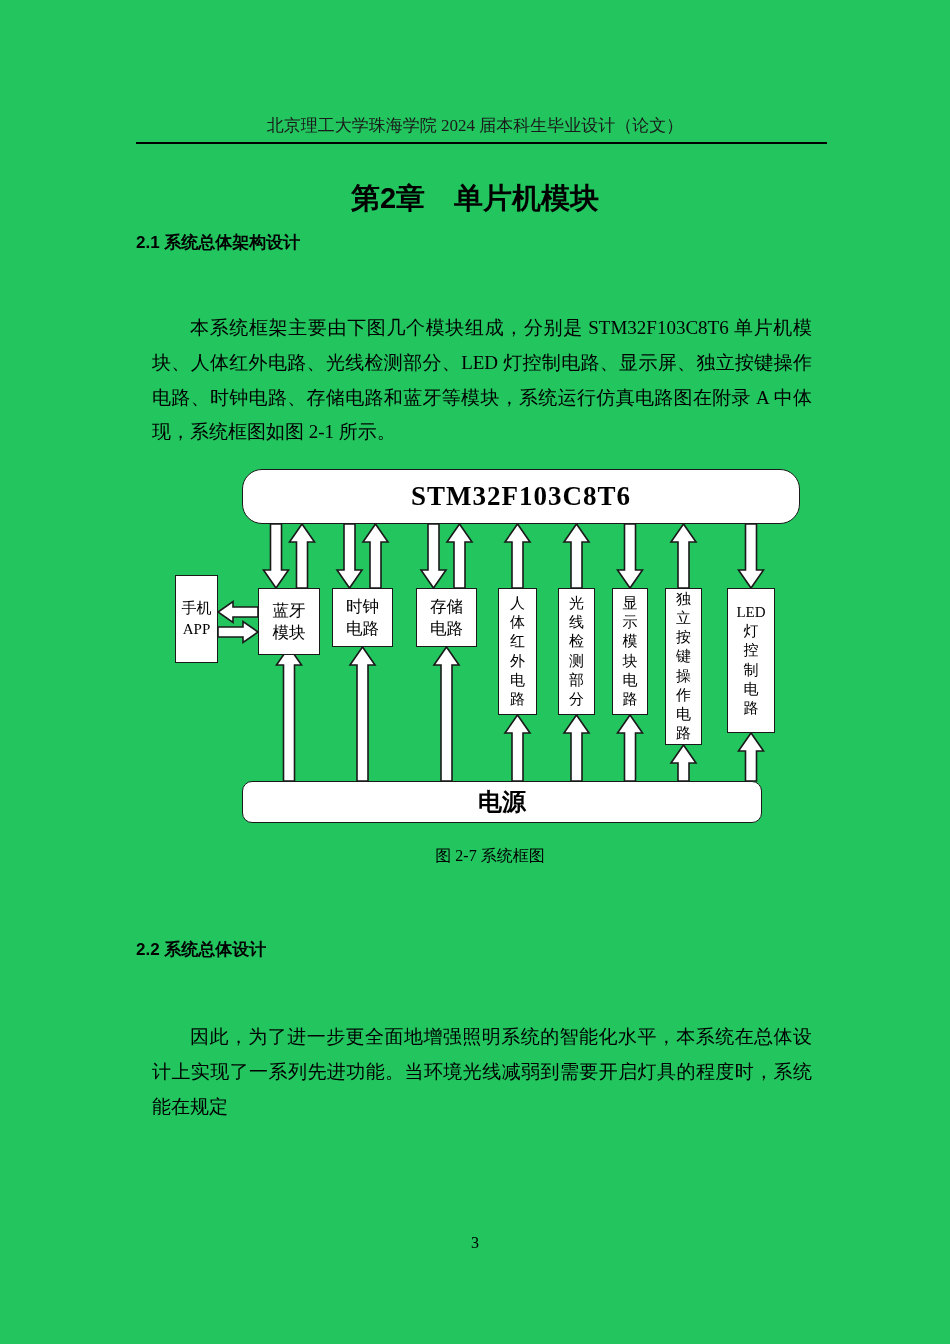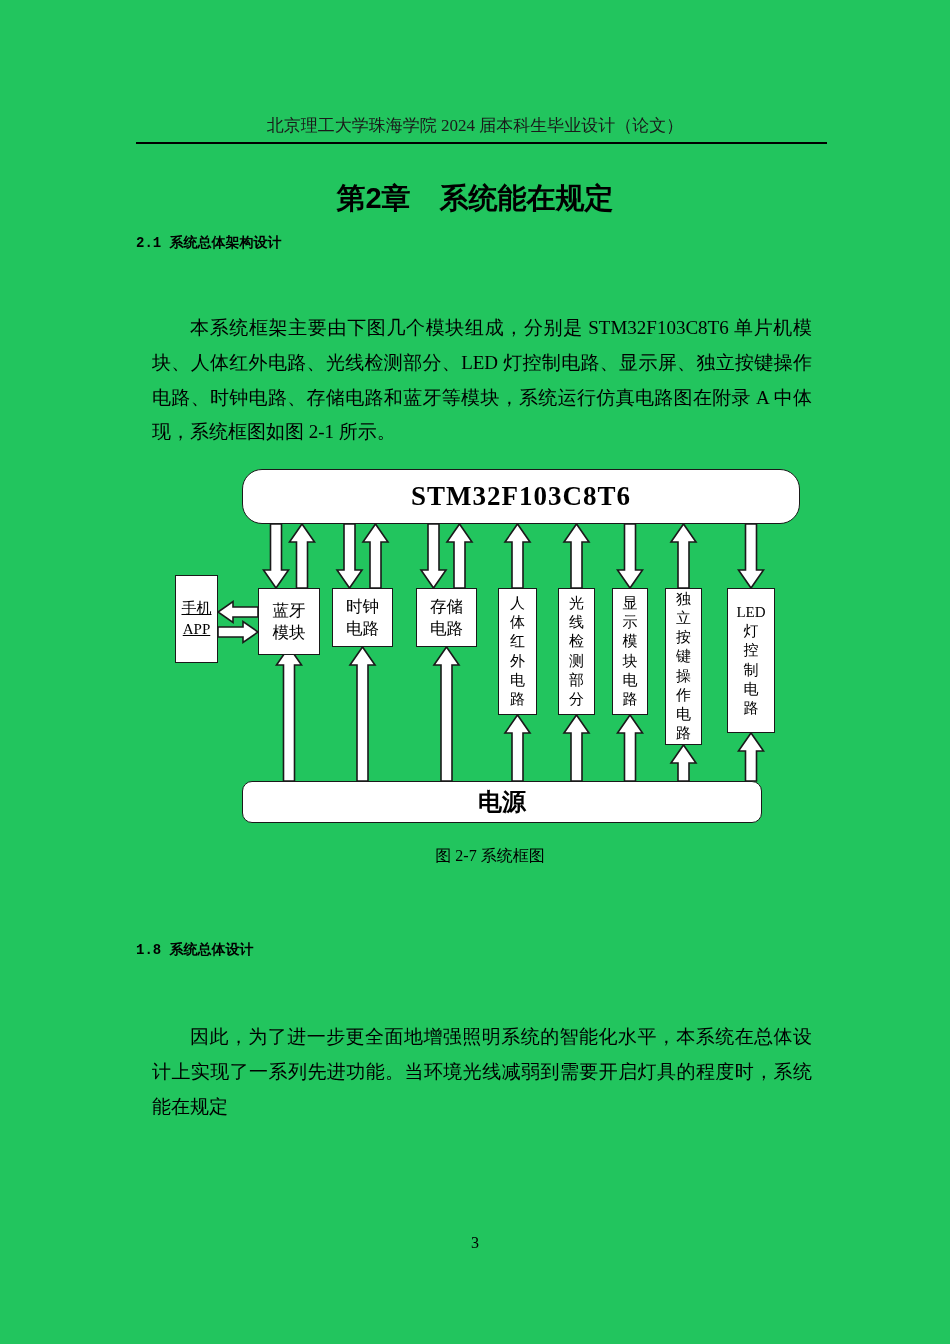--- a/index.html
+++ b/index.html
@@ -20,22 +20,22 @@
     border-top:2px solid #000;
   }
   .chapter-title{
     position:absolute;top:178px;left:0;width:100%;margin:0;
     text-align:center;
     font-family:"Liberation Sans","DejaVu Sans",sans-serif;
     font-weight:700;font-size:29px;line-height:40px;color:#000;
   }
   .sec{
     position:absolute;left:136px;margin:0;
-    font-family:Liberation Mono, monospace;
-    font-weight:700;font-size:14px;line-height:26px;color:#000;
+    font-family:Liberation Sans, sans-serif;
+    font-weight:700;font-size:17px;line-height:26px;color:#000;
   }
   .h21{top:230px;}
   .h22{top:937px;}
   .body{
     position:absolute;left:136px;width:692px;margin:0;
     font-size:19px;line-height:34.8px;
     text-align:justify;color:#000;
   }
   .body p{margin:16px;text-indent:2em;}
   .p1{top:295px;}
@@ -56,41 +56,41 @@
   .mcu{
     left:72px;top:4px;width:558px;height:55px;border-radius:20px;
     font-weight:700;font-size:27px;letter-spacing:1px;
     font-family:"Liberation Serif","DejaVu Serif",serif;
   }
   .power{
     left:72px;top:316px;width:520px;height:42px;border-radius:10px;
     font-family:"Liberation Sans","DejaVu Sans",sans-serif;
     font-weight:700;font-size:24px;
   }
-  .phone{left:5px;top:110px;width:43px;height:88px;font-size:15px;line-height:21px;text-decoration:underline;}
+  .phone{left:5px;top:110px;width:43px;height:88px;font-size:15px;line-height:21px;}
   .mod{font-size:16.5px;line-height:22px;}
   .vmod{font-size:15px;line-height:19.2px;}
   .caption{
     position:absolute;top:845px;left:170px;width:640px;
     text-align:center;font-size:16px;line-height:22px;color:#000;
   }
   .page-number{
     position:absolute;top:1234px;left:0;width:100%;
     text-align:center;font-size:16px;color:#000;
   }
 </style>
 </head>
 <body>
 
 <div class="page">
 
   <div class="header">北京理工大学珠海学院 2024 届本科生毕业设计（论文）</div>
   <div class="header-rule"></div>
 
-  <h1 class="chapter-title">第2章　系统能在规定</h1>
+  <h1 class="chapter-title">第2章　单片机模块</h1>
 
   <h2 class="sec h21">2.1 系统总体架构设计</h2>
 
   <div class="body p1">
     <p>本系统框架主要由下图几个模块组成，分别是 STM32F103C8T6 单片机模块、人体红外电路、光线检测部分、LED 灯控制电路、显示屏、独立按键操作电路、时钟电路、存储电路和蓝牙等模块，系统运行仿真电路图在附录 A 中体现，系统框图如图 2-1 所示。</p>
   </div>
 
   <div class="figure">
     <svg id="arrow-layer" width="640" height="370" viewBox="0 0 640 370">
         <path d="M 100.5 59 L 100.5 105 L 93.5 105 L 106 123 L 118.5 105 L 111.5 105 L 111.5 59 Z" fill="#ffffff" stroke="#1a1a1a" stroke-width="1.6"></path>
@@ -177,21 +177,21 @@
         <div>制</div>
         <div>电</div>
         <div>路</div>
       </div>
 
     <div class="box power">电源</div>
   </div>
 
   <div class="caption">图 2-7 系统框图</div>
 
-  <h2 class="sec h22">1.8 系统总体设计</h2>
+  <h2 class="sec h22">2.2 系统总体设计</h2>
 
   <div class="body pblock">
     <p>因此，为了进一步更全面地增强照明系统的智能化水平，本系统在总体设计上实现了一系列先进功能。当环境光线减弱到需要开启灯具的程度时，系统能在规定</p>
   </div>
 
   <div class="page-number">3</div>
 
 </div>
 
 </body></html>

